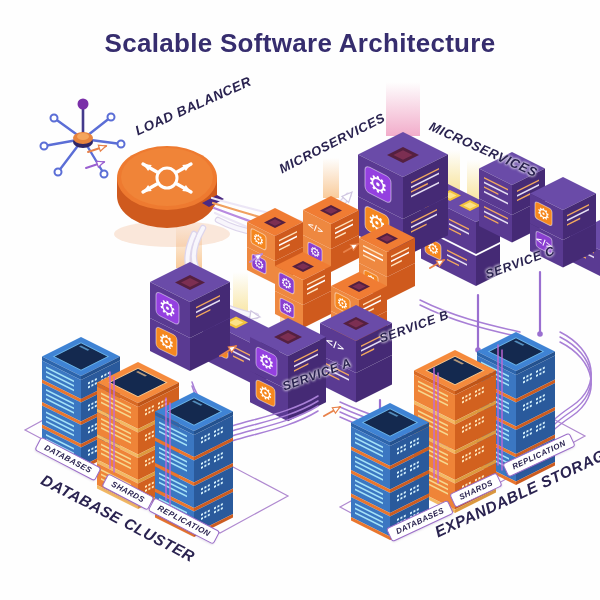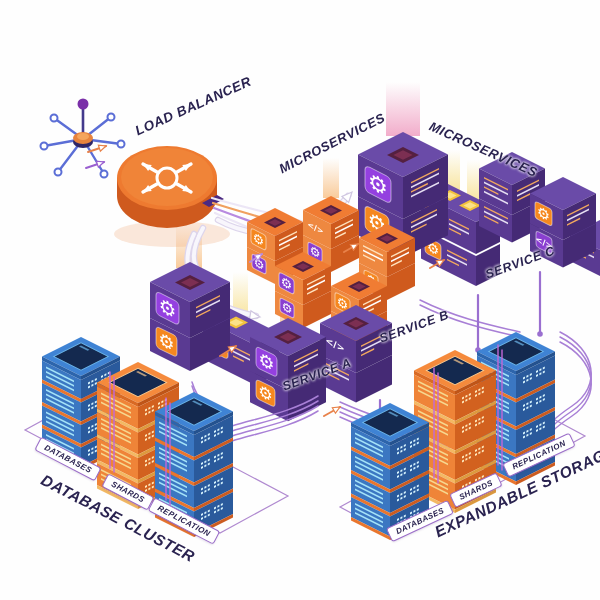--- a/index.html
+++ b/index.html
@@ -901,20 +901,21 @@
         <polygon points="358,244 353.48513566095284,250.2079384661899 350.35946034930475,244.7380066708058" fill="#fff" stroke="#e8824a" stroke-width="1.2"></polygon>
         <path d="M430,268 L444,260" fill="none" stroke="#e8824a" stroke-width="2" stroke-linecap="round" stroke-linejoin="round"></path>
         <polygon points="444,260 439.48513566095284,266.2079384661899 436.35946034930475,260.7380066708058" fill="#fff" stroke="#e8824a" stroke-width="1.2"></polygon>
         <path d="M324,416 L340,407" fill="none" stroke="#e8824a" stroke-width="2" stroke-linecap="round" stroke-linejoin="round"></path>
         <polygon points="340,407 335.4432941449707,413.17729161937024 332.3546483352856,407.6863657354856" fill="#fff" stroke="#e8824a" stroke-width="1.2"></polygon>
         <path d="M250,262 L262,254" fill="none" stroke="#b88ae0" stroke-width="2" stroke-linecap="round" stroke-linejoin="round"></path>
         <polygon points="262,254 257.92295355774456,260.5038598007408 254.42834232152563,255.2619429464124" fill="#fff" stroke="#b88ae0" stroke-width="1.2"></polygon>
       </g>
     </svg>
 
+  <div class="title">Scalable Software Architecture</div>
 
   <div class="iso-label" style="left:136px;top:124px;font-size:13.5px;transform:rotate(-24deg);">LOAD BALANCER</div>
   <div class="iso-label" style="left:280px;top:162px;font-size:13px;transform:rotate(-27deg);">MICROSERVICES</div>
   <div class="iso-label" style="left:430px;top:118px;font-size:13px;transform:rotate(24deg);">MICROSERVICES</div>
   <div class="iso-label" style="left:283px;top:380px;font-size:12.5px;transform:rotate(-20deg);">SERVICE A</div>
   <div class="iso-label" style="left:380px;top:332px;font-size:12.5px;transform:rotate(-20deg);">SERVICE B</div>
   <div class="iso-label" style="left:486px;top:268px;font-size:12.5px;transform:rotate(-20deg);">SERVICE C</div>
   <div class="iso-label" style="left:42px;top:470px;font-size:15.5px;transform:rotate(27.5deg);">DATABASE CLUSTER</div>
   <div class="iso-label" style="left:436px;top:524px;font-size:15.5px;transform:rotate(-25deg);">EXPANDABLE STORAGE</div>
 

